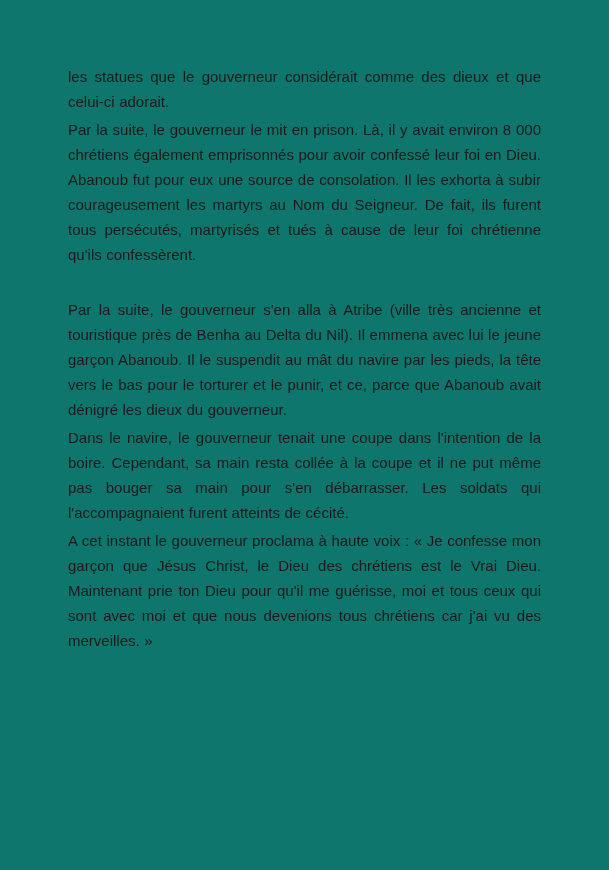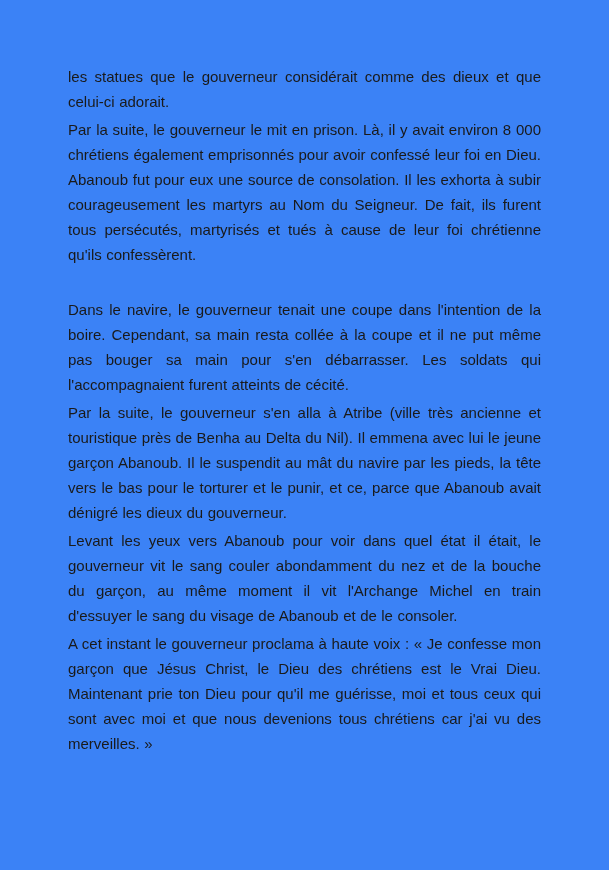--- a/index.html
+++ b/index.html
@@ -11,21 +11,21 @@
     width: 609px;
     height: 870px;
     background: #ffffff;
     font-family: "Liberation Sans", sans-serif;
   }
   .page {
     box-sizing: border-box;
     width: 609px;
     height: 870px;
     padding: 64px 68px 0 68px;
-    background: #3b82f6;
+    background: #0f766e;
     overflow: hidden;
   }
   .par {
     margin: 0 0 3px 0;
     font-size: 15px;
     line-height: 25px;
     color: #1a1a1a;
     text-align: justify;
     word-spacing: 0.02em;
   }
@@ -34,17 +34,16 @@
     margin: 0 0 3px 0;
   }
 </style>
 </head>
 <body>
 
 <div class="page">
   <p class="par">les statues que le gouverneur considérait comme des dieux et que celui-ci adorait.</p>
   <p class="par">Par la suite, le gouverneur le mit en prison. Là, il y avait environ 8 000 chrétiens également emprisonnés pour avoir confessé leur foi en Dieu. Abanoub fut pour eux une source de consolation. Il les exhorta à subir courageusement les martyrs au Nom du Seigneur. De fait, ils furent tous persécutés, martyrisés et tués à cause de leur foi chrétienne qu'ils confessèrent.</p>
   <p class="par empty"></p>
+  <p class="par">Par la suite, le gouverneur s'en alla à Atribe (ville très ancienne et touristique près de Benha au Delta du Nil). Il emmena avec lui le jeune garçon Abanoub. Il le suspendit au mât du navire par les pieds, la tête vers le bas pour le torturer et le punir, et ce, parce que Abanoub avait dénigré les dieux du gouverneur.</p>
   <p class="par">Dans le navire, le gouverneur tenait une coupe dans l'intention de la boire. Cependant, sa main resta collée à la coupe et il ne put même pas bouger sa main pour s'en débarrasser. Les soldats qui l'accompagnaient furent atteints de cécité.</p>
-  <p class="par">Par la suite, le gouverneur s'en alla à Atribe (ville très ancienne et touristique près de Benha au Delta du Nil). Il emmena avec lui le jeune garçon Abanoub. Il le suspendit au mât du navire par les pieds, la tête vers le bas pour le torturer et le punir, et ce, parce que Abanoub avait dénigré les dieux du gouverneur.</p>
-  <p class="par">Levant les yeux vers Abanoub pour voir dans quel état il était, le gouverneur vit le sang couler abondamment du nez et de la bouche du garçon, au même moment il vit l'Archange Michel en train d'essuyer le sang du visage de Abanoub et de le consoler.</p>
   <p class="par">A cet instant le gouverneur proclama à haute voix : « Je confesse mon garçon que Jésus Christ, le Dieu des chrétiens est le Vrai Dieu. Maintenant prie ton Dieu pour qu'il me guérisse, moi et tous ceux qui sont avec moi et que nous devenions tous chrétiens car j'ai vu des merveilles. »</p>
 </div>
 
 </body></html>

